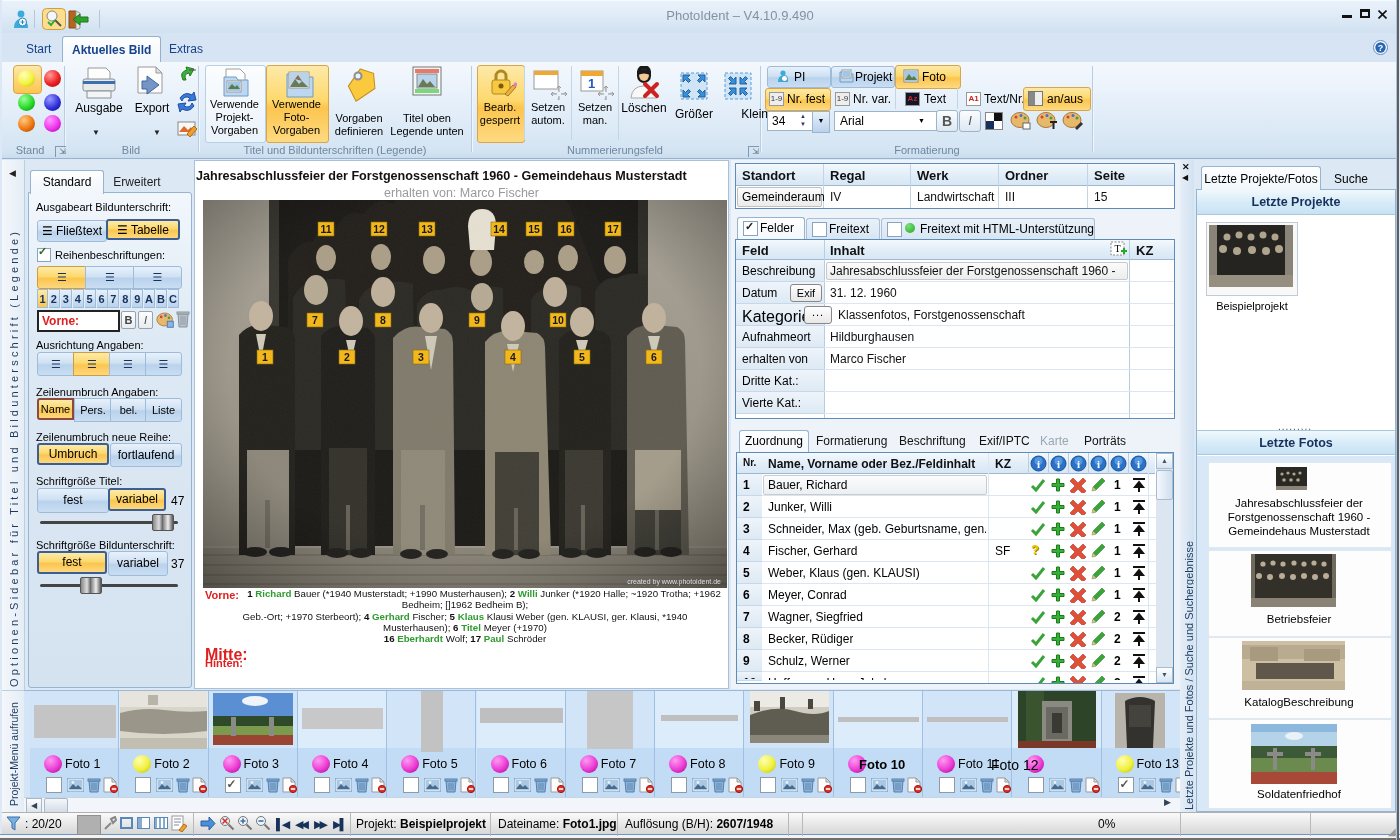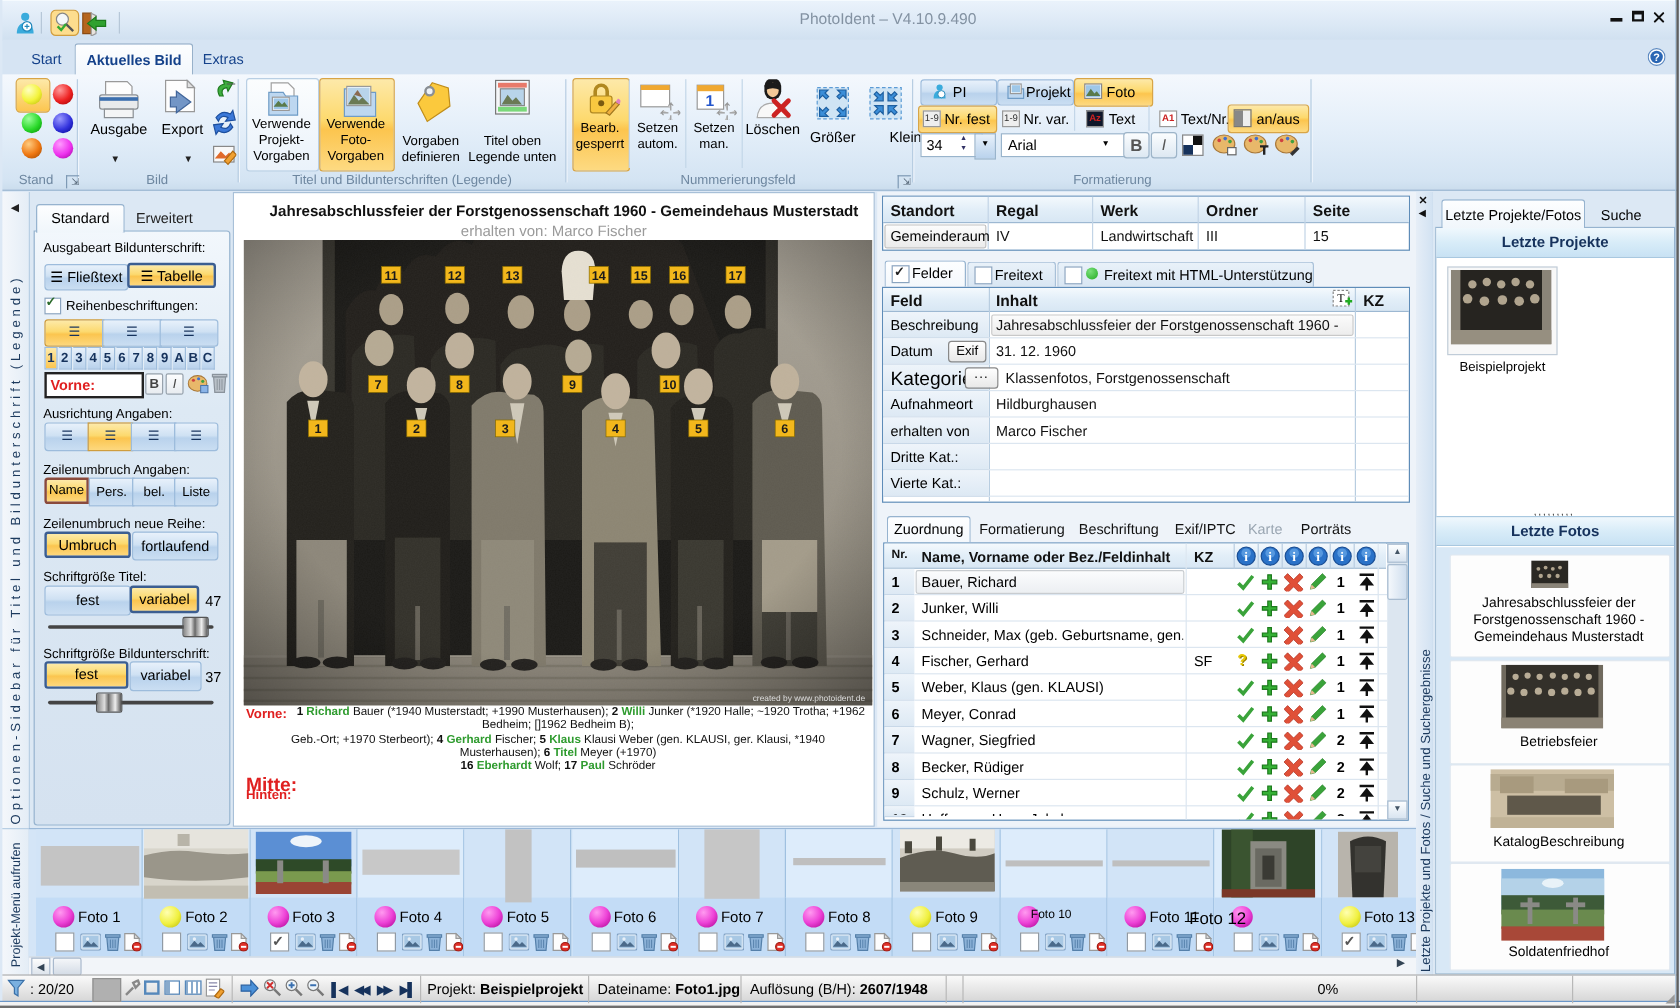--- a/index.html
+++ b/index.html
@@ -333,21 +333,21 @@
 <div class="abs" style="left:40px;top:521px;width:138px;height:3px;background:#444;border-radius:2px;"></div>
 <div class="abs" style="left:152px;top:514px;width:20px;height:15px;background:linear-gradient(90deg,#888,#ddd 30%,#666 48%,#888 52%,#eee 75%,#555);border:1px solid #555;border-radius:2px;"></div>
 <div class="abs" style="left:36px;top:539px;font-size:11px;">Schriftgröße Bildunterschrift:</div>
 <div class="abs btn-or" style="left:37px;top:551px;width:70px;height:23px;border-radius:3px;border:2px solid #3c5e91;box-sizing:border-box;text-align:center;line-height:19px;font-size:12px;">fest</div>
 <div class="abs btn-blue" style="left:108px;top:551px;width:58px;height:23px;border-radius:3px;text-align:center;line-height:23px;font-size:12px;">variabel</div>
 <div class="abs" style="left:171px;top:557px;font-size:12px;">37</div>
 <div class="abs" style="left:40px;top:584px;width:138px;height:3px;background:#444;border-radius:2px;"></div>
 <div class="abs" style="left:80px;top:577px;width:20px;height:15px;background:linear-gradient(90deg,#888,#ddd 30%,#666 48%,#888 52%,#eee 75%,#555);border:1px solid #555;border-radius:2px;"></div>
 
 <div class="abs" style="left:194px;top:160px;width:535px;height:529px;background:#fff;border:1px solid #a8c0d8;box-sizing:border-box;"></div>
-<div class="abs" style="left:196px;top:169px;width:548px;text-align:center;font-size:12.6px;font-weight:bold;color:#111;white-space:nowrap;">Jahresabschlussfeier der Forstgenossenschaft 1960 - Gemeindehaus Musterstadt</div>
+<div class="abs" style="left:196px;top:169px;width:448px;text-align:center;font-size:12.6px;font-weight:bold;color:#111;white-space:nowrap;">Jahresabschlussfeier der Forstgenossenschaft 1960 - Gemeindehaus Musterstadt</div>
 <div class="abs" style="left:196px;top:186px;width:531px;text-align:center;font-size:12.5px;color:#9a9a9a;">erhalten von: Marco Fischer</div>
 <svg class="abs" style="left:203px;top:200px;" width="524" height="388" viewBox="0 0 524 388">
  <defs>
   <linearGradient id="wallg" x1="0" y1="0" x2="0" y2="1">
         <stop offset="0" stop-color="#a8a296"></stop>
         <stop offset="1" stop-color="#8f897c"></stop>
       </linearGradient>
   <radialGradient id="vign" cx="50%" cy="45%" r="75%">
         <stop offset="60%" stop-color="#000" stop-opacity="0"></stop>
         <stop offset="100%" stop-color="#000" stop-opacity=".42"></stop>
@@ -1188,21 +1188,21 @@
     <svg class="abs" style="left:793.4px;top:86px;" width="15" height="16" viewBox="0 0 15 16">
       <path d="M1 1h8l4 4v10H1z" fill="#fdfdfd" stroke="#999"></path>
       <path d="M9 1l4 4H9z" fill="#e0e0e0" stroke="#999"></path>
       <circle cx="11" cy="12" r="3.6" fill="#e03028" stroke="#a01810"></circle>
       <rect x="8.8" y="11.2" width="4.4" height="1.6" fill="#fff"></rect>
     </svg>
     <div class="abs" style="left:809.6999999999999px;top:0;width:89.3px;height:107px;background:#ddecfb;border-right:1px solid #9fc0e0;box-sizing:border-box;"></div>
     <div class="abs" style="left:809.6999999999999px;top:57px;width:89.3px;height:50px;background:#c3dcf6;border-right:1px solid #9fc0e0;box-sizing:border-box;"></div>
     <div class="abs" style="left:813.8499999999999px;top:26px;width:81px;height:5px;background:#bfbfbf;"></div>
     <div class="abs" style="left:823.6999999999999px;top:64px;width:18px;height:18px;border-radius:50%;background:radial-gradient(circle at 35% 30%,#ff9af0,#ee44d8 50%,#aa0090);"></div>
-    <div class="abs" style="left:835px;top:66px;font-size:10px;">Foto 10</div>
+    <div class="abs" style="left:835px;top:66px;font-size:13px;font-weight:bold;">Foto 10</div>
     <div class="abs" style="left:825.6999999999999px;top:86px;width:14px;height:14px;background:#fff;border:1px solid #909aa4;"></div>
     <svg class="abs" style="left:846.6999999999999px;top:87px;" width="17" height="14" viewBox="0 0 17 14">
       <rect width="17" height="14" rx="2" fill="#cfe0f0" stroke="#7a9cc0"></rect>
       <rect x="2" y="2" width="13" height="10" fill="#a8c8e4"></rect>
       <path d="M2 11 l4-5 3 3 2-2 4 4z" fill="#4a6a8a"></path>
       <circle cx="6" cy="4.5" r="1.4" fill="#e8f0f8"></circle>
     </svg>
     <svg class="abs" style="left:866.6999999999999px;top:86px;" width="14" height="16" viewBox="0 0 14 16">
       <path d="M2 4h10l-1 11H3z" fill="#8cb2d8" stroke="#5580aa"></path>
       <rect x="1" y="2" width="12" height="2" fill="#8cb2d8" stroke="#5580aa"></rect>

